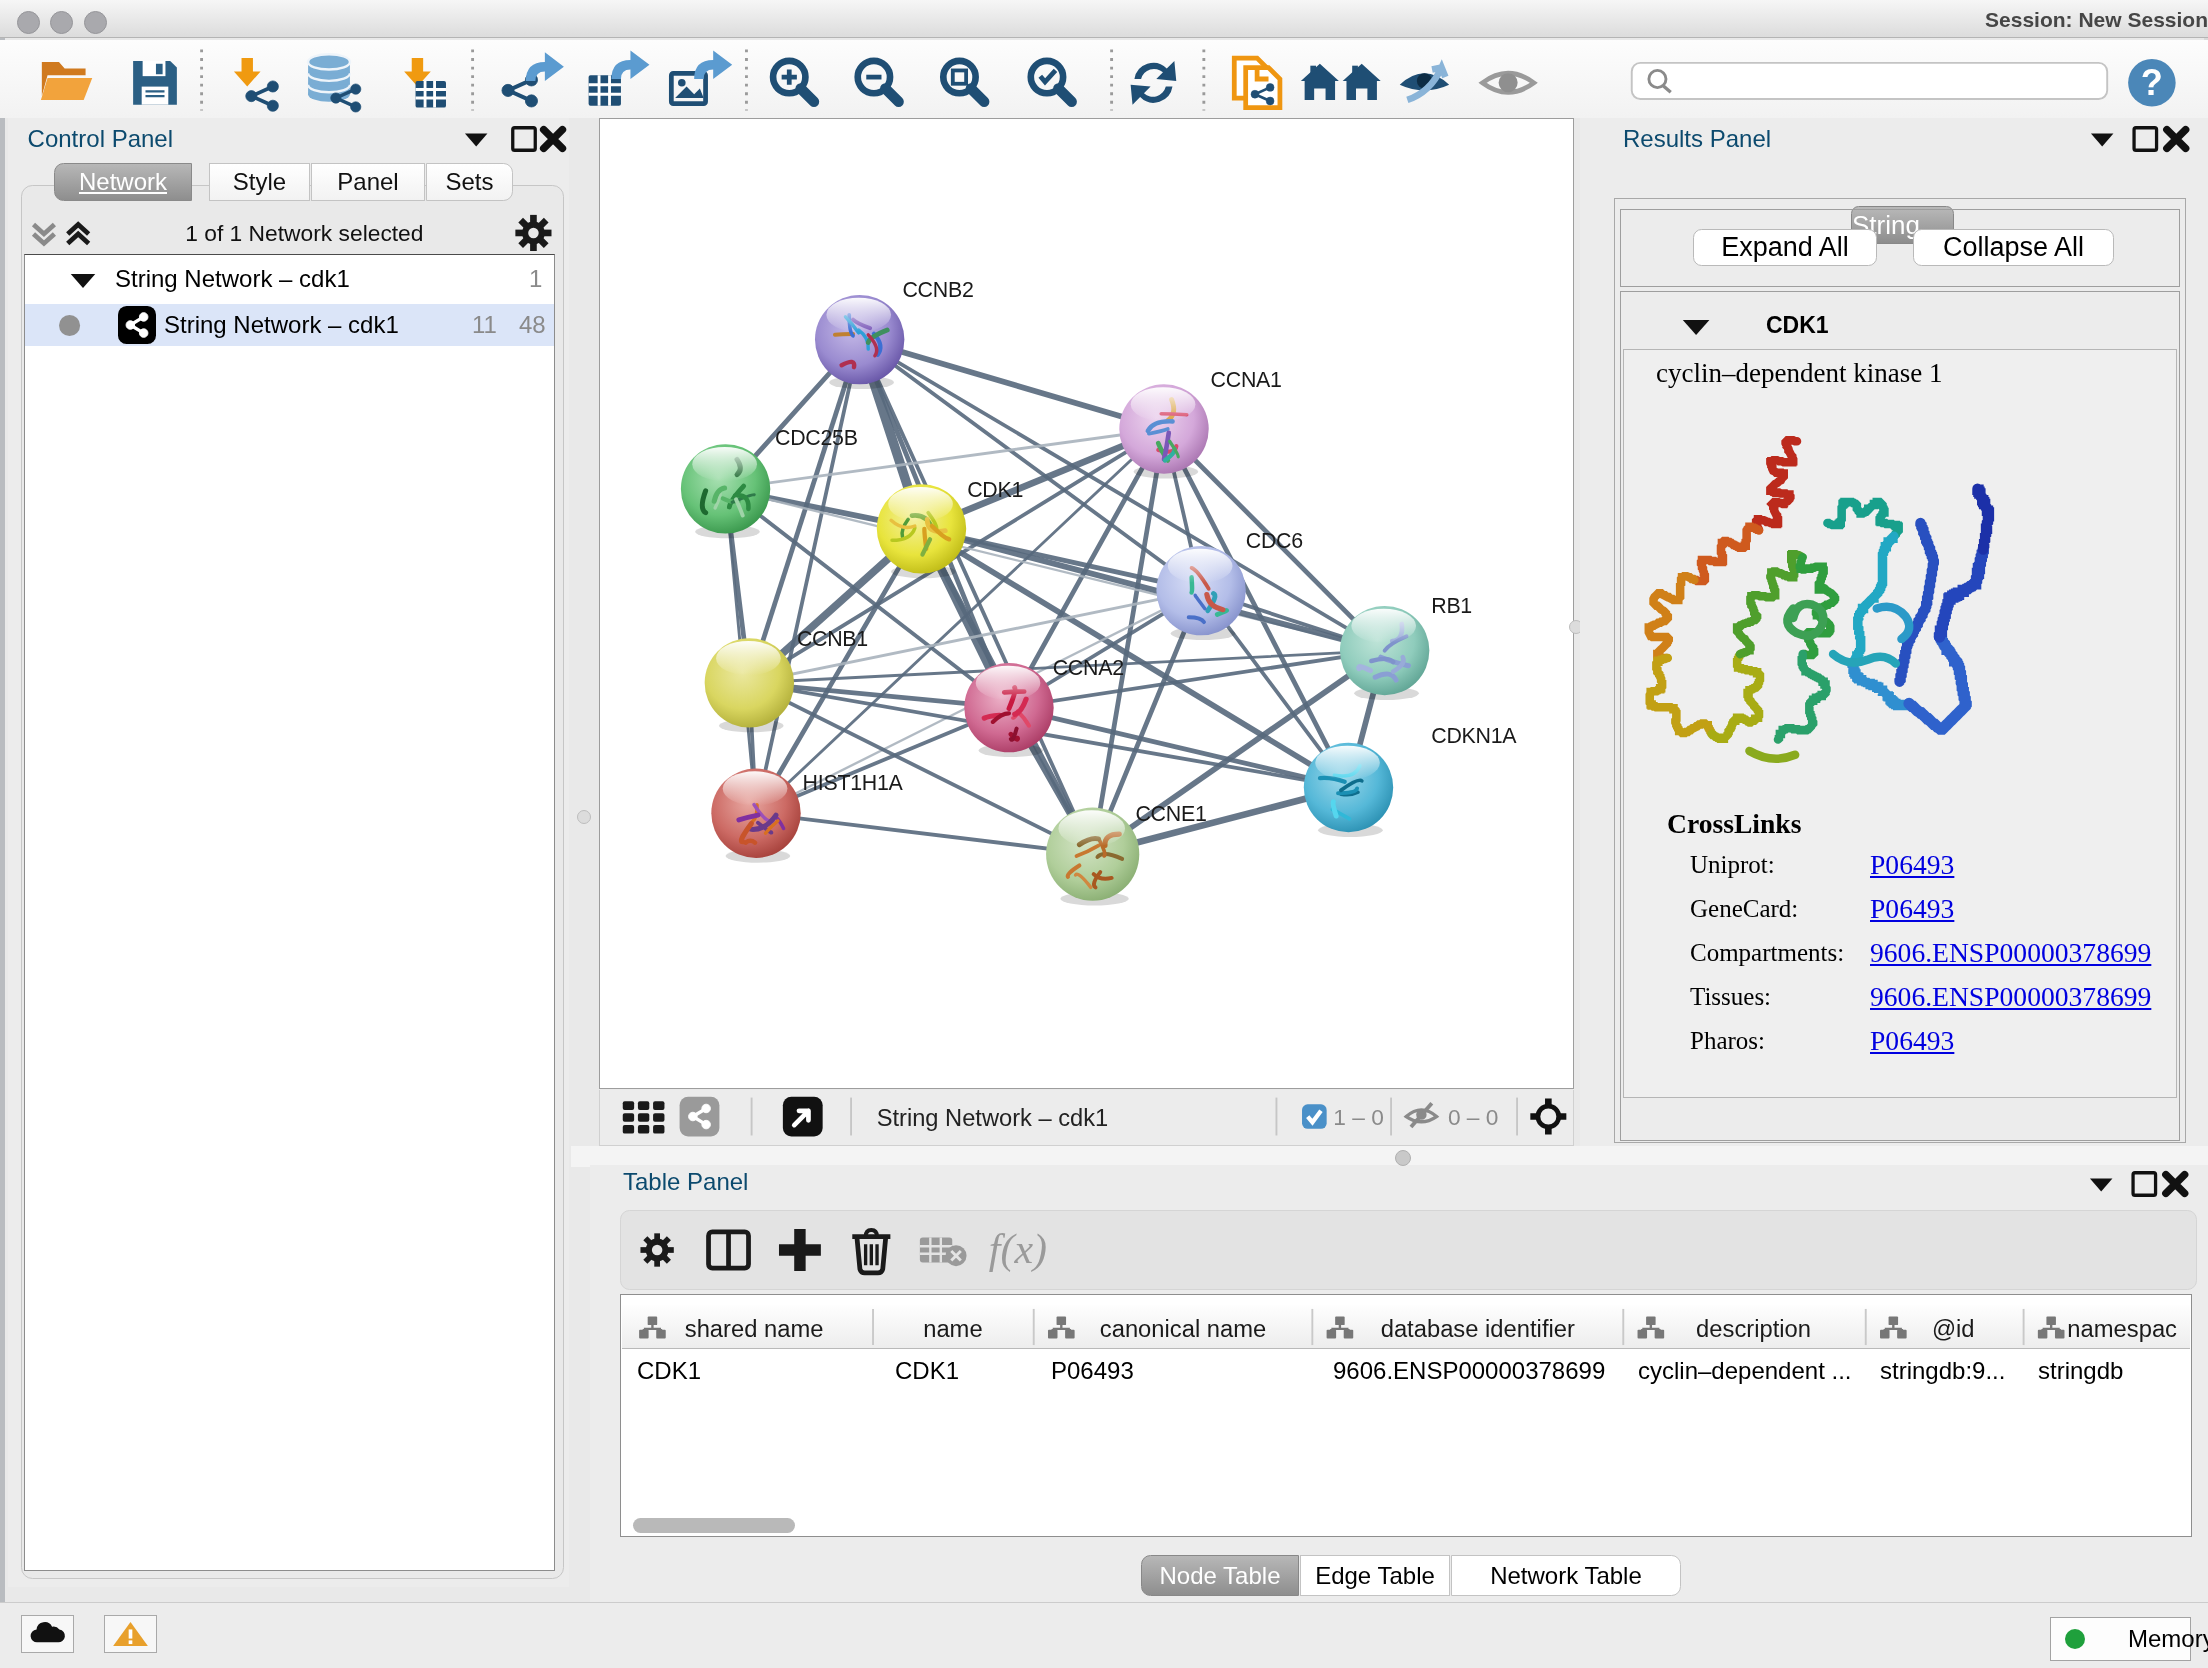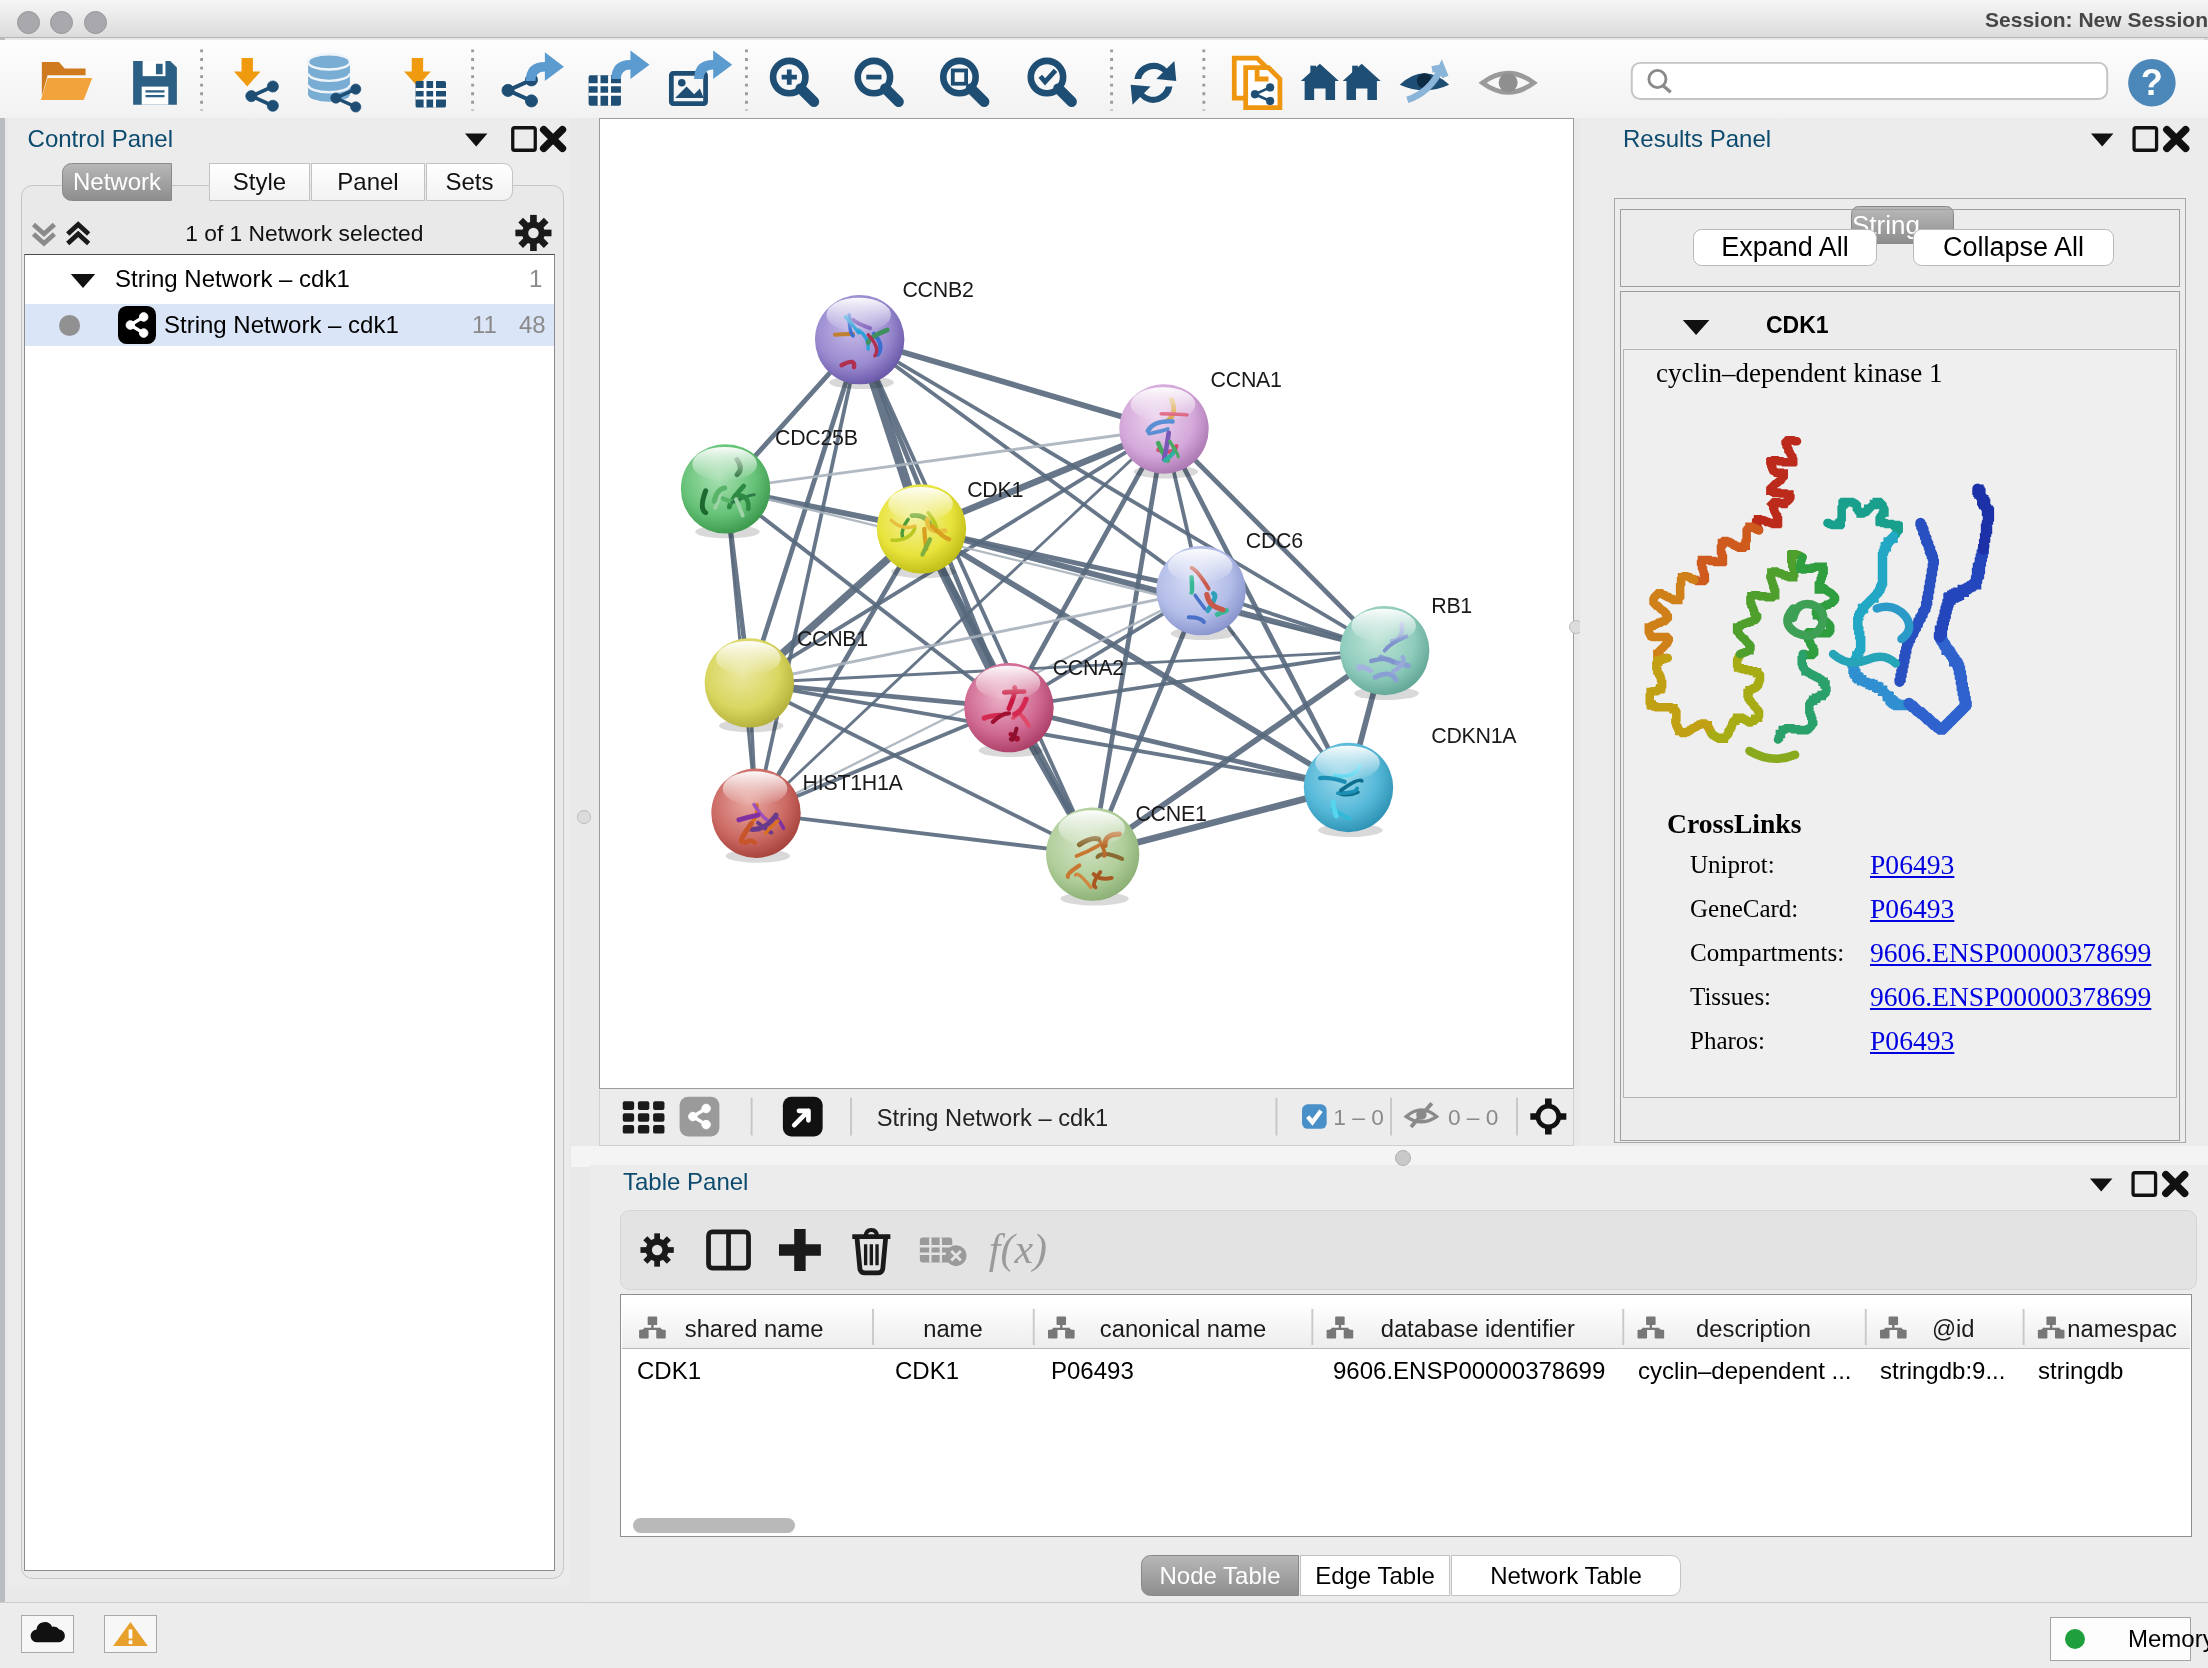--- a/index.html
+++ b/index.html
@@ -264,21 +264,21 @@
 </svg>
 
 <div id="cpanel" class="abs"></div>
 <div class="abs ptitle" style="left:27.6px; top:125px;">Control Panel</div>
 <svg class="abs" style="left:447px; top:124px" width="124" height="30" viewBox="0 0 130 32">
   <path d="M18 10 L42 10 L30 24 Z" fill="#111"></path>
   <rect x="69" y="4" width="24" height="24" fill="none" stroke="#111" stroke-width="3.5" rx="2"></rect>
   <path d="M102 6 L122 26 M122 6 L102 26" stroke="#111" stroke-width="8" stroke-linecap="round"></path>
 </svg>
 <div id="cbox" class="abs"></div>
-<div class="tabbtn tabsel abs" style="left:62px; width:110px; border-radius:9.5px 0 0 9.5px;">Network</div>
+<div class="tabbtn tabsel abs" style="left:54px; width:138px; border-radius:9.5px 0 0 9.5px;text-decoration:underline;">Network</div>
 <div class="tabbtn abs" style="left:209px; width:101px;">Style</div>
 <div class="tabbtn abs" style="left:311px; width:114px;">Panel</div>
 <div class="tabbtn abs" style="left:426px; width:87px; border-radius:0 9.5px 9.5px 0;">Sets</div>
 <div id="cbar" class="abs">
   <svg width="537" height="42" viewBox="0 0 565 44">
     <g fill="none" stroke="#8a8a8a" stroke-width="5">
       <path d="M10 14 L21 24 L32 14 M10 24 L21 34 L32 24"></path>
     </g>
     <g fill="none" stroke="#1a1a1a" stroke-width="5">
       <path d="M46 24 L57 14 L68 24 M46 34 L57 24 L68 34"></path>

